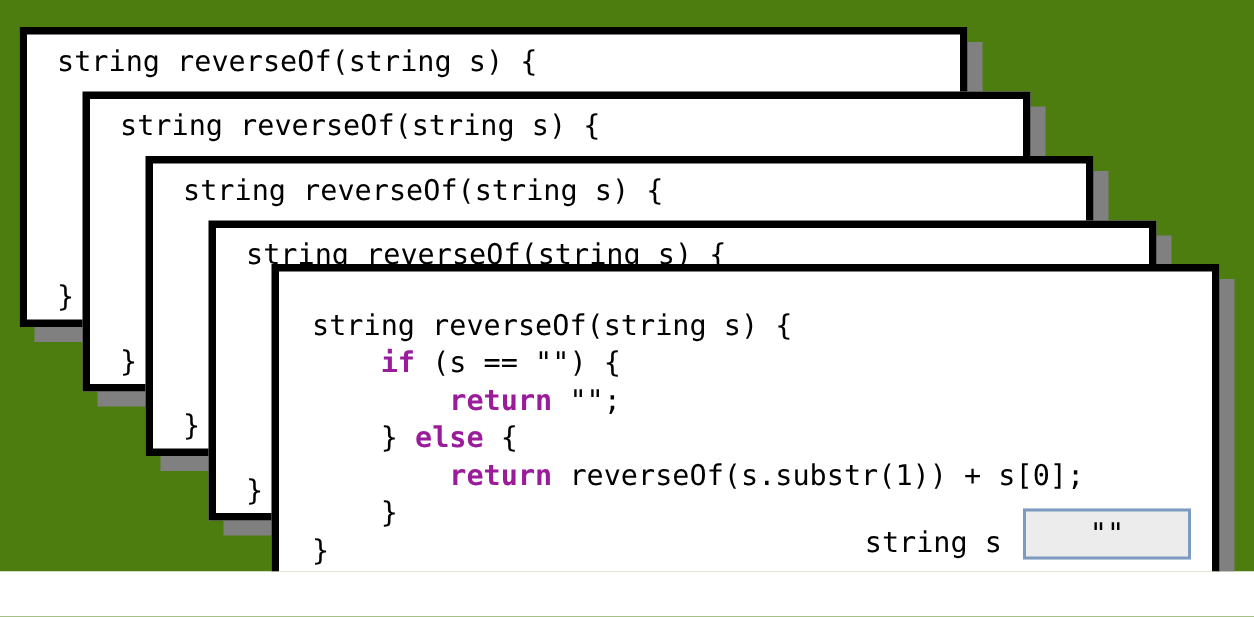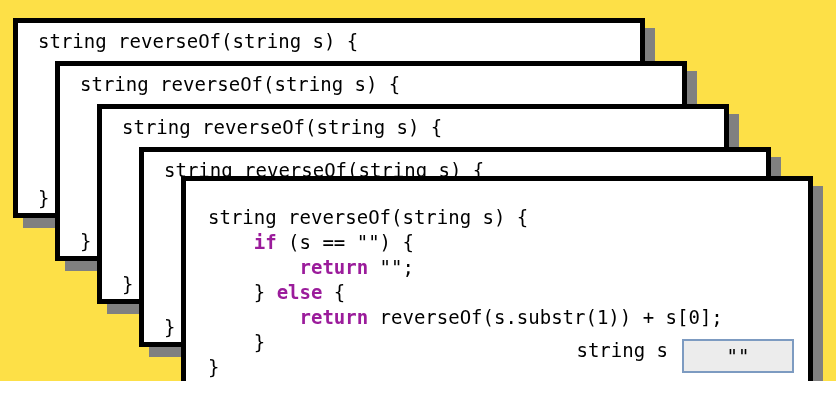--- a/index.html
+++ b/index.html
@@ -9,21 +9,21 @@
     background: #ffffff;
   }
   body {
     font-family: "DejaVu Sans Mono", monospace;
   }
 
   #stage {
     position: relative;
     width: 836px;
     height: 381px;
-    background: #fde047;
+    background: #4d7c0f;
     overflow: hidden;
   }
 
   
   .frame {
     position: absolute;
     background: #ffffff;
     border: 5px solid #000000;
     box-sizing: border-box;
     box-shadow: 10px 10px 0 0 #808080;
@@ -65,21 +65,21 @@
     color: #9B1C9B;
     font-weight: bold;
   }
 
   
   .var-row {
     position: absolute;
     right: 14px;
     bottom: 10px;
     display: flex;
-    align-items: flex-start;
+    align-items: flex-end;
     gap: 14px;
   }
   .var-label {
     font-family: "DejaVu Sans Mono", monospace;
     font-size: 19px;
     color: #000000;
     white-space: pre;
   }
   .var-box {
     width: 112px;

